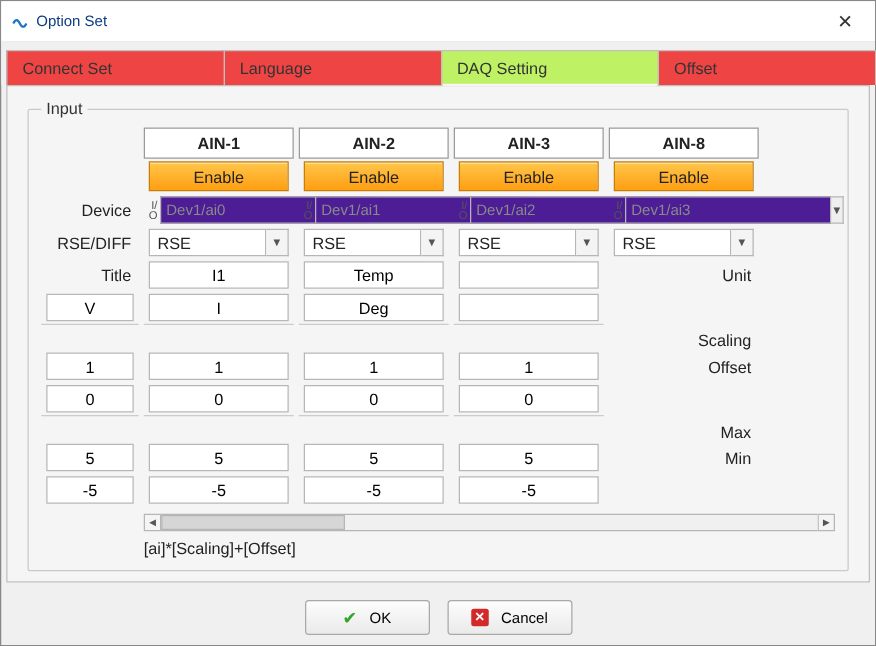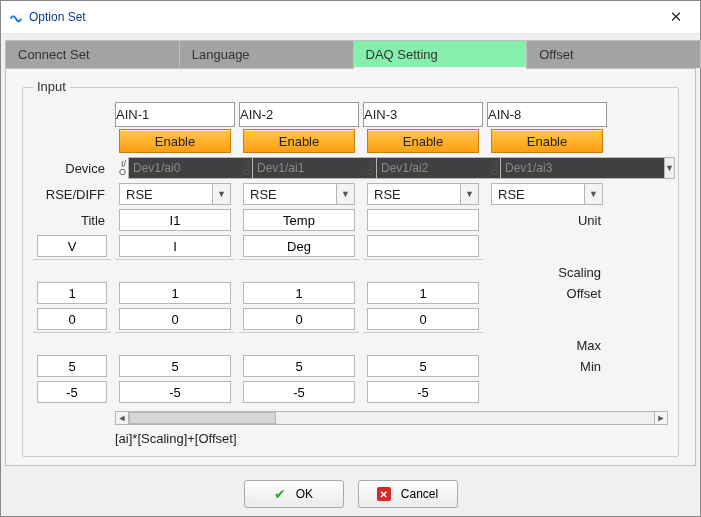--- a/index.html
+++ b/index.html
@@ -4,39 +4,39 @@
 <style>
   * { box-sizing: border-box; }
   html, body { margin: 0; padding: 0; font-family: "Segoe UI", Tahoma, sans-serif; font-size: 12px; background: #fff; color: #222; }
   .window { width: 701px; height: 517px; border: 1px solid #888; background: #f0f0f0; display: flex; flex-direction: column; }
   .titlebar { height: 28px; background: #fff; display: flex; align-items: center; padding: 16px 6px; border-bottom: 1px solid #e6e6e6; }
   .titlebar .ico { width: 16px; height: 16px; margin-right: 6px; display: flex; align-items: center; justify-content: center; color: #1b72c9; }
   .title { flex: 1; color: #0b3c82; font-size: 12px; }
   .close { width: 36px; height: 100%; display: flex; align-items: center; justify-content: center; color: #333; font-size: 15px; cursor: default; }
 
   .tabs { display: flex; height: 34px; padding-left: 4px; padding-top: 6px; background: #f0f0f0; }
-  .tab { flex: 1; border: 1px solid #bfbfbf; border-bottom: none; background: #a3a3a3; padding: 6px 12px; font-size: 13px; color: #333; margin-right: -1px; cursor: default; }
-  .tab.active { background: #86efac; position: relative; z-index: 2; }
+  .tab { flex: 1; border: 1px solid #bfbfbf; border-bottom: none; background: #ef4444; padding: 6px 12px; font-size: 13px; color: #333; margin-right: -1px; cursor: default; }
+  .tab.active { background: #bef264; position: relative; z-index: 2; }
   .tab.active::after { content: ""; position: absolute; left: 0; right: 0; bottom: -1px; height: 2px; background: #f5f5f5; }
 
   .tabbody { flex: 1; border: 1px solid #bfbfbf; margin: 0 4px 4px 4px; background: #f5f5f5; padding: 18px 16px 8px 16px; position: relative; }
 
   .group { border: 1px solid #c9c9c9; padding: 14px 10px 10px 10px; position: relative; border-radius: 2px; }
   .group-label { position: absolute; top: -9px; left: 10px; background: #f5f5f5; padding: 0 4px; font-size: 13px; color: #333; }
 
   .grid { display: grid; grid-template-columns: 78px repeat(4, 120px); gap: 0 4px; }
-  .hdr-cell { border: 1px solid #999; background: #fff; padding: 4px 0; font-size: 13px; font-weight: normal; }
+  .hdr-cell { border: 1px solid #999; background: #fff; text-align: center; padding: 4px 0; font-size: 13px; font-weight: bold; }
   .lbl { text-align: right; padding: 6px 6px 0 0; font-size: 13px; color: #222; }
   .cell { padding: 2px 4px; }
 
   .enable-btn { width: 100%; height: 24px; background: linear-gradient(#ffc64b, #ff9e12); border: 1px solid #c77f0a; color: #222; font-size: 13px; cursor: default; box-shadow: inset 0 1px 0 rgba(255,255,255,.6); }
 
   .devwrap { display: flex; align-items: center; }
   .iolabel { font-size: 9px; width: 12px; line-height: 8px; text-align: right; color: #555; margin-right: 2px; }
-  .dev-input { flex: 1; height: 22px; border: 1px solid #b6b6b6; background: #404040; color: #8a8a8a; padding: 0 4px; font-size: 12px; }
+  .dev-input { flex: 1; height: 22px; border: 1px solid #b6b6b6; background: #4c1d95; color: #8a8a8a; padding: 0 4px; font-size: 12px; }
   .dev-dd { width: 18px; height: 22px; border: 1px solid #b6b6b6; border-left: none; background: #efefef; display: flex; align-items: center; justify-content: center; color: #555; font-size: 9px; }
 
   .sel { display: flex; }
   .sel-box { flex: 1; height: 22px; border: 1px solid #b6b6b6; background: #fff; padding: 0 6px; display: flex; align-items: center; font-size: 13px; }
   .sel-dd { width: 18px; height: 22px; border: 1px solid #b6b6b6; border-left: none; background: #f4f4f4; display: flex; align-items: center; justify-content: center; color: #555; font-size: 9px; }
 
   .txt { width: 100%; height: 22px; border: 1px solid #b6b6b6; background: #fff; text-align: center; font-size: 13px; }
   .spacer-row { height: 6px; }
   .underline { border-bottom: 1px solid #ccc; height: 1px; }
 

